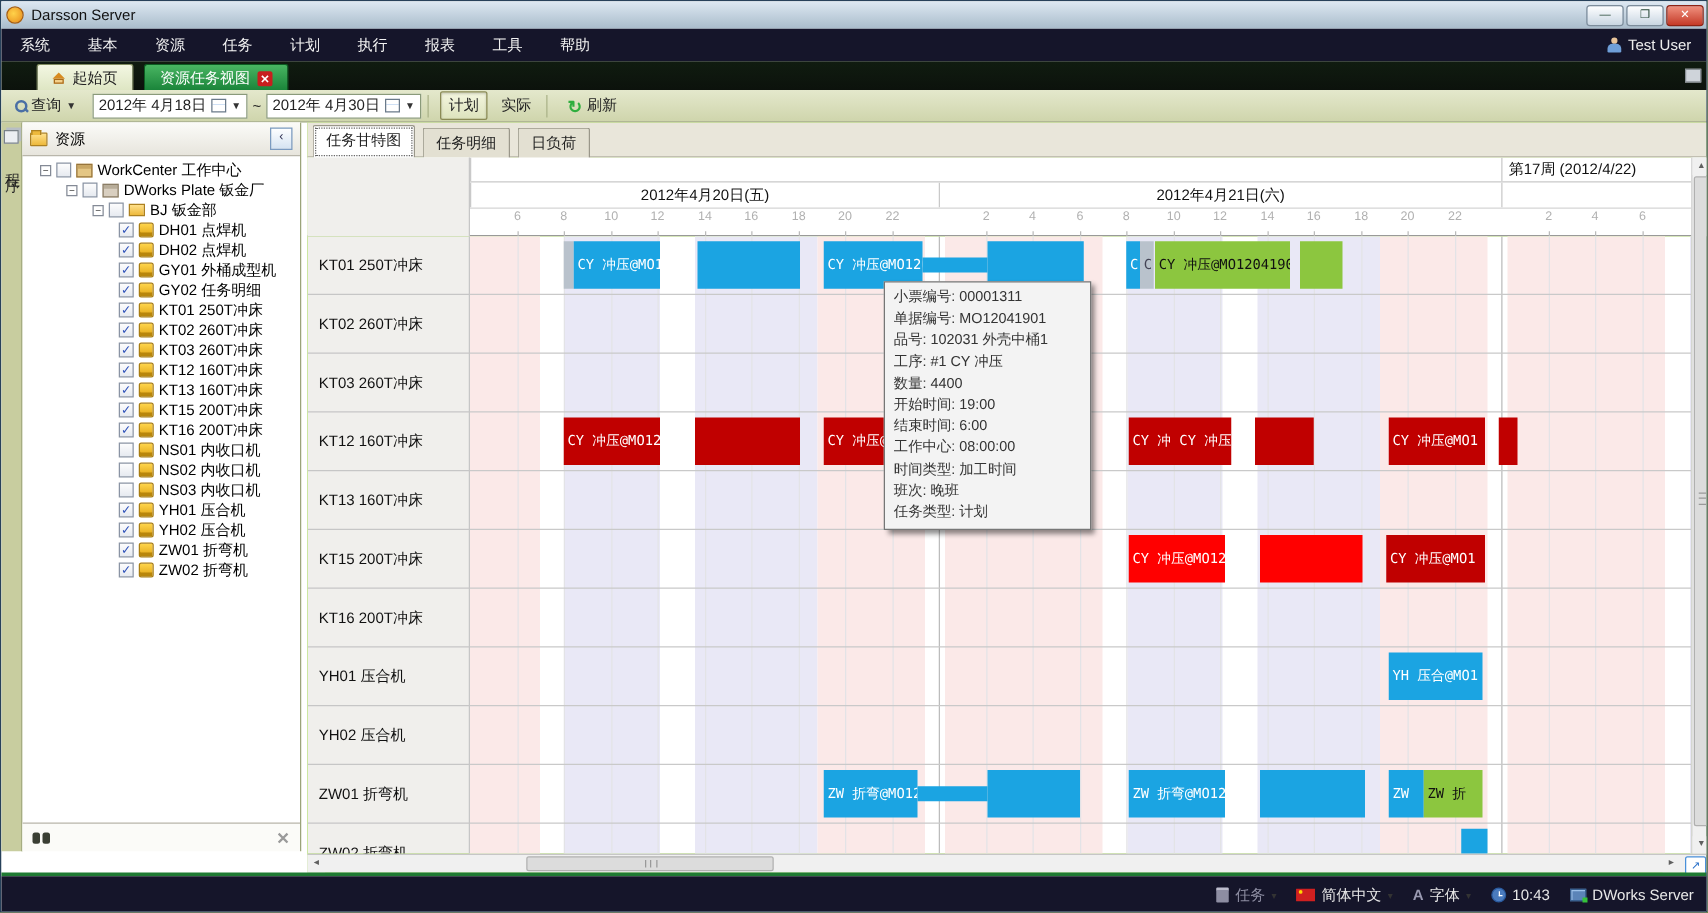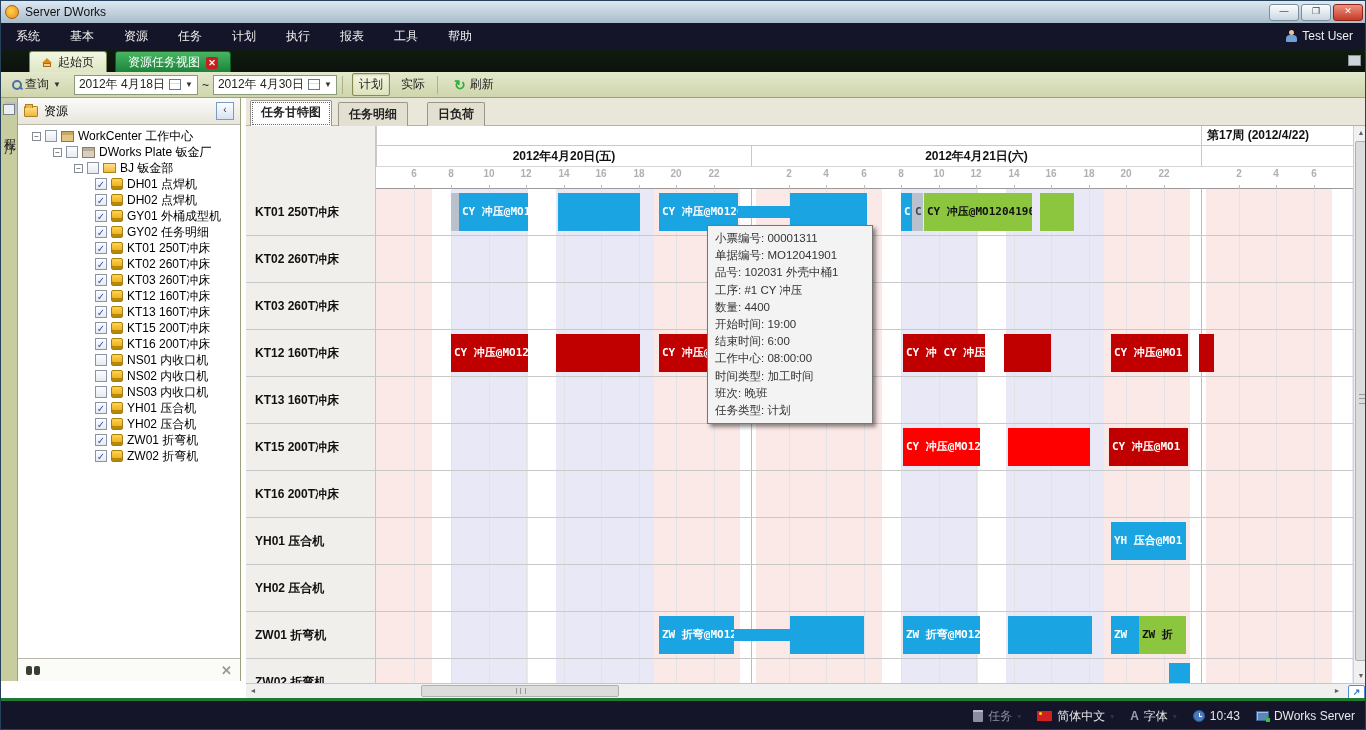--- a/index.html
+++ b/index.html
@@ -59,21 +59,21 @@
   .icon-machine{width:12px;height:12px;background:linear-gradient(#ffd54a,#e0a516);border:1px solid #a87c10;border-radius:2px;box-shadow:inset 0 -3px 0 #b8860b;box-sizing:border-box;}
   .icon-workcenter{width:13px;height:11px;background:#e4c684;border:1px solid #97743c;box-shadow:inset 0 3px 0 #c9a765;box-sizing:border-box;}
   .icon-factory{width:13px;height:11px;background:#d9cfc0;border:1px solid #8a7d66;box-shadow:inset 0 3px 0 #b8ad99;box-sizing:border-box;}
   .icon-folder{width:13px;height:10px;background:linear-gradient(#ffe08a,#edb93c);border:1px solid #ad8120;box-sizing:border-box;}
   #tree-footer{position:absolute;left:0;bottom:0;right:0;height:22px;border-top:1px solid #b9b6ab;background:#fbfbf8;display:flex;align-items:center;padding:0 8px;}
   .binoculars-icon{width:14px;height:9px;position:relative;}
   .binoculars-icon:before,.binoculars-icon:after{content:"";position:absolute;top:0;width:6px;height:9px;background:#3a3f34;border-radius:2px;}
   .binoculars-icon:after{right:0;}
   #tree-footer .x{margin-left:auto;color:#9a9a9a;font-weight:bold;font-size:13px;}
   
-  #gantt{left:245px;top:97px;width:1121px;height:600px;background:#84cc16;font-weight:bold;}
+  #gantt{left:245px;top:97px;width:1121px;height:600px;background:#84cc16;}
   #gantt-tabs{position:absolute;left:0;top:0;width:1121px;height:28px;background:#e9e6da;border-bottom:1px solid #b5b2a5;box-sizing:border-box;}
   .gtab{position:absolute;top:4px;height:24px;padding:0 10px;font-size:12px;line-height:22px;background:#e3e0d2;border:1px solid #9a978a;border-bottom:none;border-radius:2px 2px 0 0;color:#222;}
   .gtab.active{background:#fff;outline:1px dotted #666;outline-offset:-3px;top:2px;height:26px;}
   #gantt-header{position:absolute;left:0;top:28px;width:1121px;height:63px;background:#fff;border-bottom:1px solid #999;box-sizing:border-box;}
   #corner{position:absolute;left:0;top:0;width:130px;height:63px;background:#f0efec;border-right:1px solid #c6c6c6;box-sizing:border-box;}
   #hdr-week,#hdr-days,#hdr-hours{position:absolute;left:130px;width:977px;overflow:hidden;}
   #hdr-week{top:0;height:20px;border-bottom:1px solid #c9c9c9;box-sizing:border-box;}
   #hdr-days{top:20px;height:21px;border-bottom:1px solid #d5d5d5;box-sizing:border-box;}
   #hdr-hours{top:41px;height:22px;}
   .week-cell,.day-cell{position:absolute;top:0;height:100%;font-size:12px;color:#111;box-sizing:border-box;border-left:1px solid #c9c9c9;}
@@ -121,21 +121,21 @@
   .server-icon{width:13px;height:10px;background:#5b84b8;border:1px solid #39608f;box-shadow:inset 1px 1px 0 #9cc0e8;position:relative;box-sizing:border-box;}
   .server-icon:before{content:"";position:absolute;right:-2px;bottom:-2px;width:4px;height:4px;background:#35c23a;}
 </style>
 </head>
 <body>
 
 <div id="app">
 
   <div id="titlebar" class="abs">
     <span id="app-icon"></span>
-    <span id="title-text">Server DWorks</span>
+    <span id="title-text">Darsson Server</span>
     <span id="win-controls">
       <span class="winbtn">—</span>
       <span class="winbtn">❐</span>
       <span class="winbtn close">✕</span>
     </span>
   </div>
 
   <div id="menubar" class="abs">
     <span id="menu-items" style="display:flex;">
         <div class="menu-item">系统</div>
@@ -321,21 +321,21 @@
     <div id="tree-footer">
       <span class="binoculars-icon"></span>
       <span class="x">✕</span>
     </div>
   </div>
 
   <div id="gantt" class="abs">
     <div id="gantt-tabs">
         <div class="gtab active" style="left: 4px;">任务甘特图</div>
         <div class="gtab" style="left: 92px;">任务明细</div>
-        <div class="gtab" style="left: 181px;">日负荷</div>
+        <div class="gtab" style="left: 168px;">日负荷</div>
       </div>
     <div id="gantt-header">
       <div id="corner"></div>
       <div id="hdr-week">
           <div class="week-cell" style="left: 0px; width: 825px;"></div>
           <div class="week-cell" style="left: 825px; width: 176px;">第17周 (2012/4/22)</div>
         </div>
       <div id="hdr-days">
           <div class="day-cell" style="left: 0px; width: 375px;">2012年4月20日(五)</div>
           <div class="day-cell" style="left: 375px; width: 450px;">2012年4月21日(六)</div>

